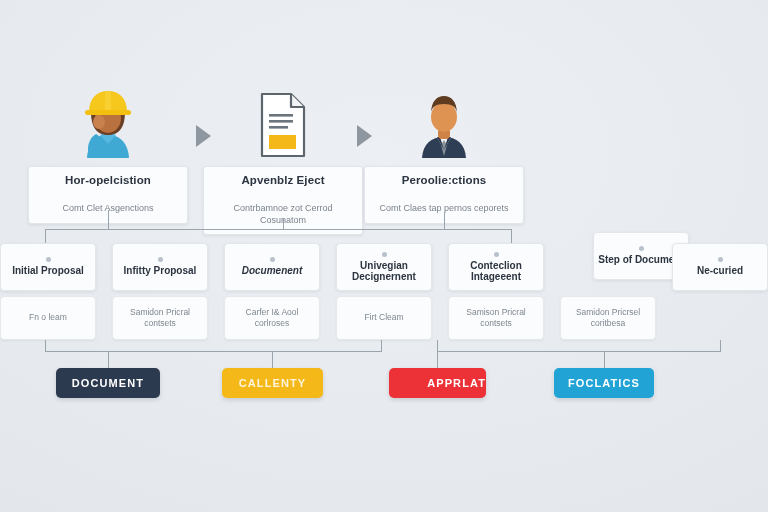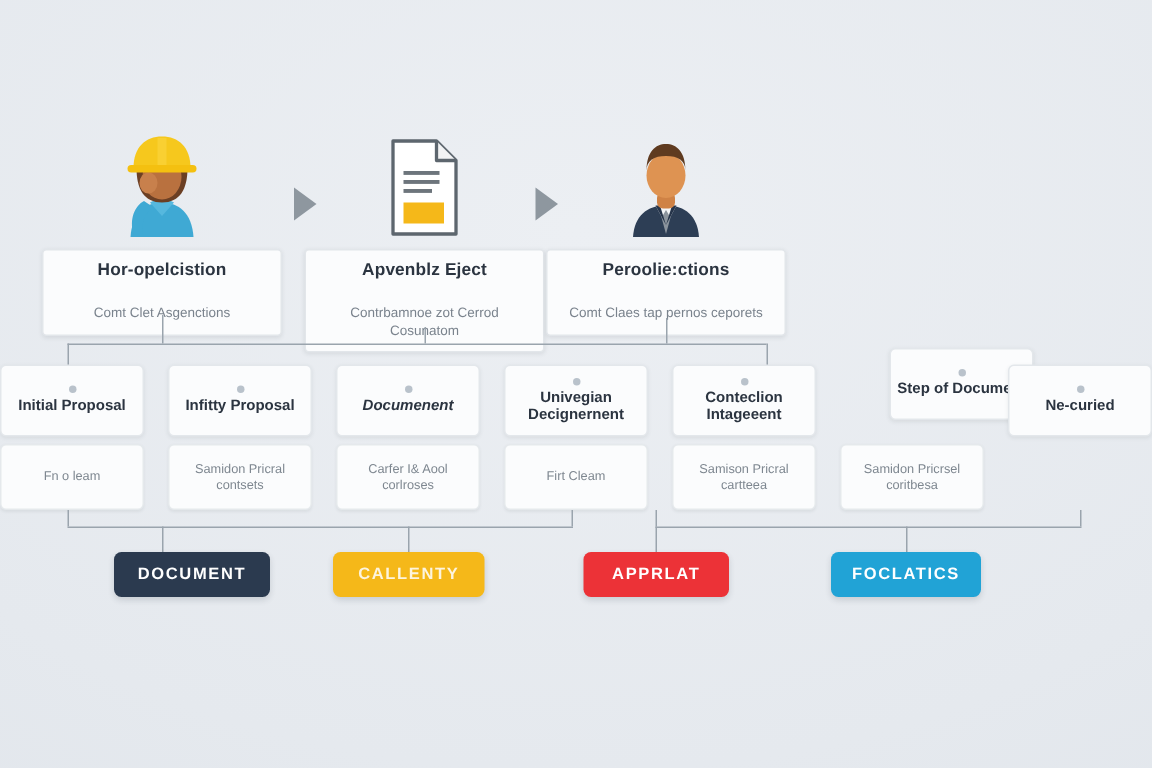--- a/index.html
+++ b/index.html
@@ -261,47 +261,47 @@
   <div class="detail-card" style="left:224px; top:296px;">
     <div class="detail-text">Carfer I&amp; Aool corlroses</div>
   </div>
   <div class="detail-card" style="left:112px; top:296px;">
     <div class="detail-text">Samidon Pricral contsets</div>
   </div>
   <div class="detail-card" style="left:336px; top:296px;justify-content:center;">
     <div class="detail-text">Firt Cleam</div>
   </div>
   <div class="detail-card" style="left:448px; top:296px;">
-    <div class="detail-text">Samison Pricral cartteea</div>
+    <div class="detail-text">Samison Pricral contsets</div>
   </div>
   <div class="detail-card" style="left:560px; top:296px;">
     <div class="detail-text">Samidon Pricrsel coritbesa</div>
   </div>
 
   <div class="conn v" style="left:45px; top:340px; height:11px;"></div>
   <div class="conn v" style="left:381px; top:340px; height:11px;"></div>
   <div class="conn h" style="left:45px; top:351px; width:337px;"></div>
   <div class="conn v" style="left:108px; top:351px; height:17px;"></div>
   <div class="conn v" style="left:272px; top:351px; height:17px;"></div>
 
   <div class="conn v" style="left:437px; top:340px; height:11px;"></div>
   <div class="conn v" style="left:720px; top:340px; height:11px;"></div>
   <div class="conn h" style="left:437px; top:351px; width:284px;"></div>
   <div class="conn v" style="left:437px; top:351px; height:17px;"></div>
   <div class="conn v" style="left:604px; top:351px; height:17px;"></div>
 
-  <div class="pill" style="left:56px; top:368px; width:104px; background:#2b3a4f;margin-left:20px;">
+  <div class="pill" style="left:56px; top:368px; width:104px; background:#2b3a4f;">
     <span class="pill-label">DOCUMENT</span>
   </div>
 
   <div class="pill" style="left:222px; top:368px; width:101px; background:#f5b819;">
     <span class="pill-label dimmed">CALLENTY</span>
   </div>
 
-  <div class="pill" style="left:389px; top:368px; width:97px; background:#ec3237;">
+  <div class="pill" style="left:389px; top:368px; width:97px; background:#ec3237;justify-content:flex-end;">
     <span class="pill-label">APPRLAT</span>
   </div>
 
   <div class="pill" style="left:554px; top:368px; width:100px; background:#21a3d6;">
     <span class="pill-label">FOCLATICS</span>
   </div>
 
 </div>
 
 </body></html>

